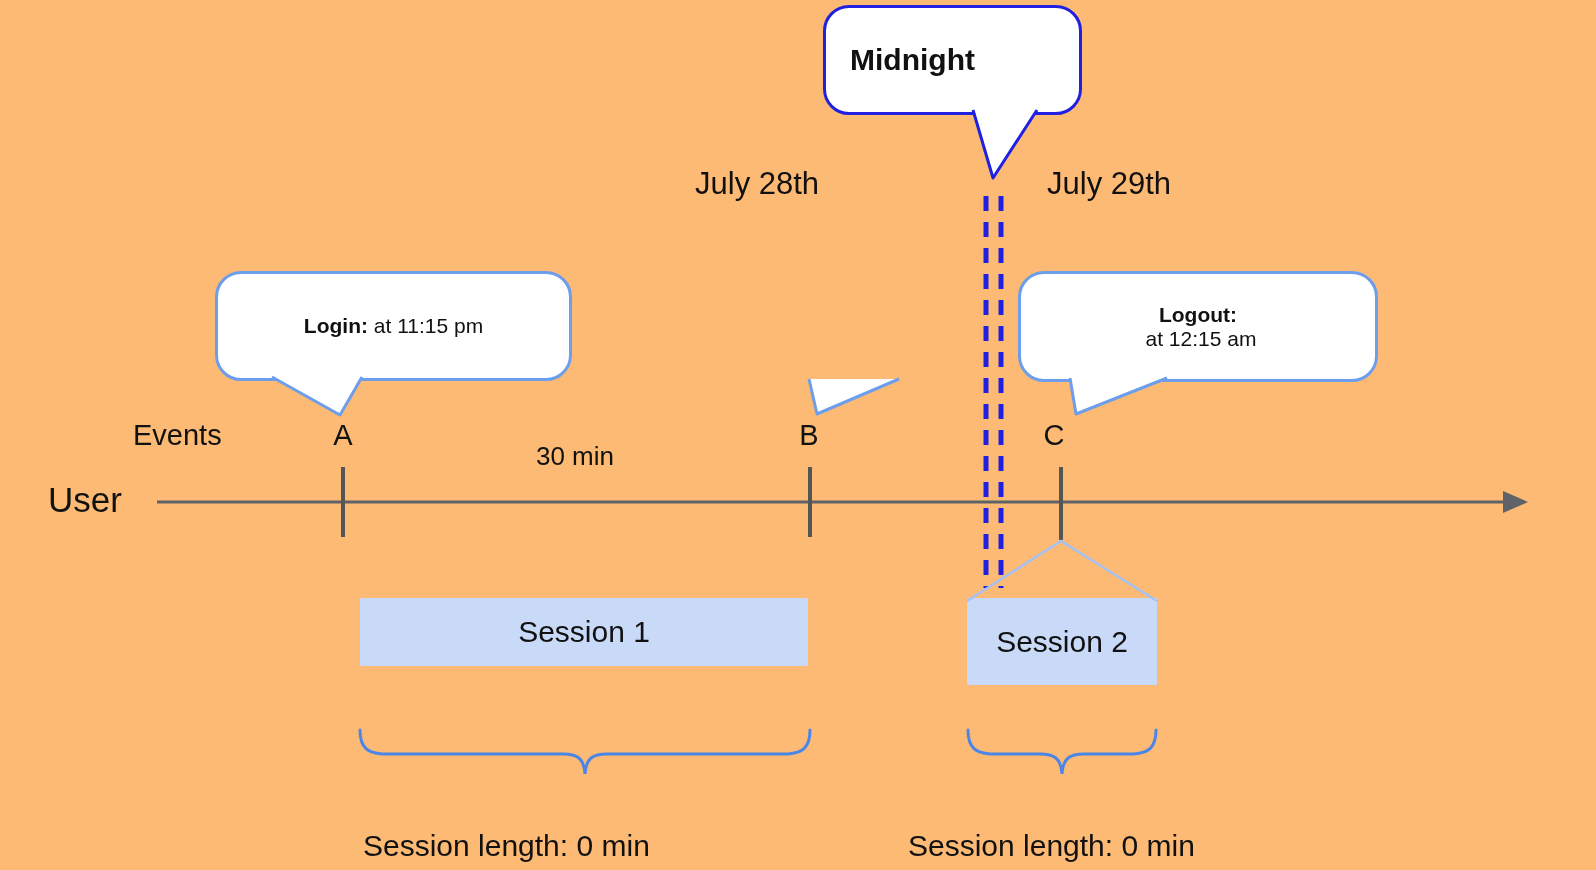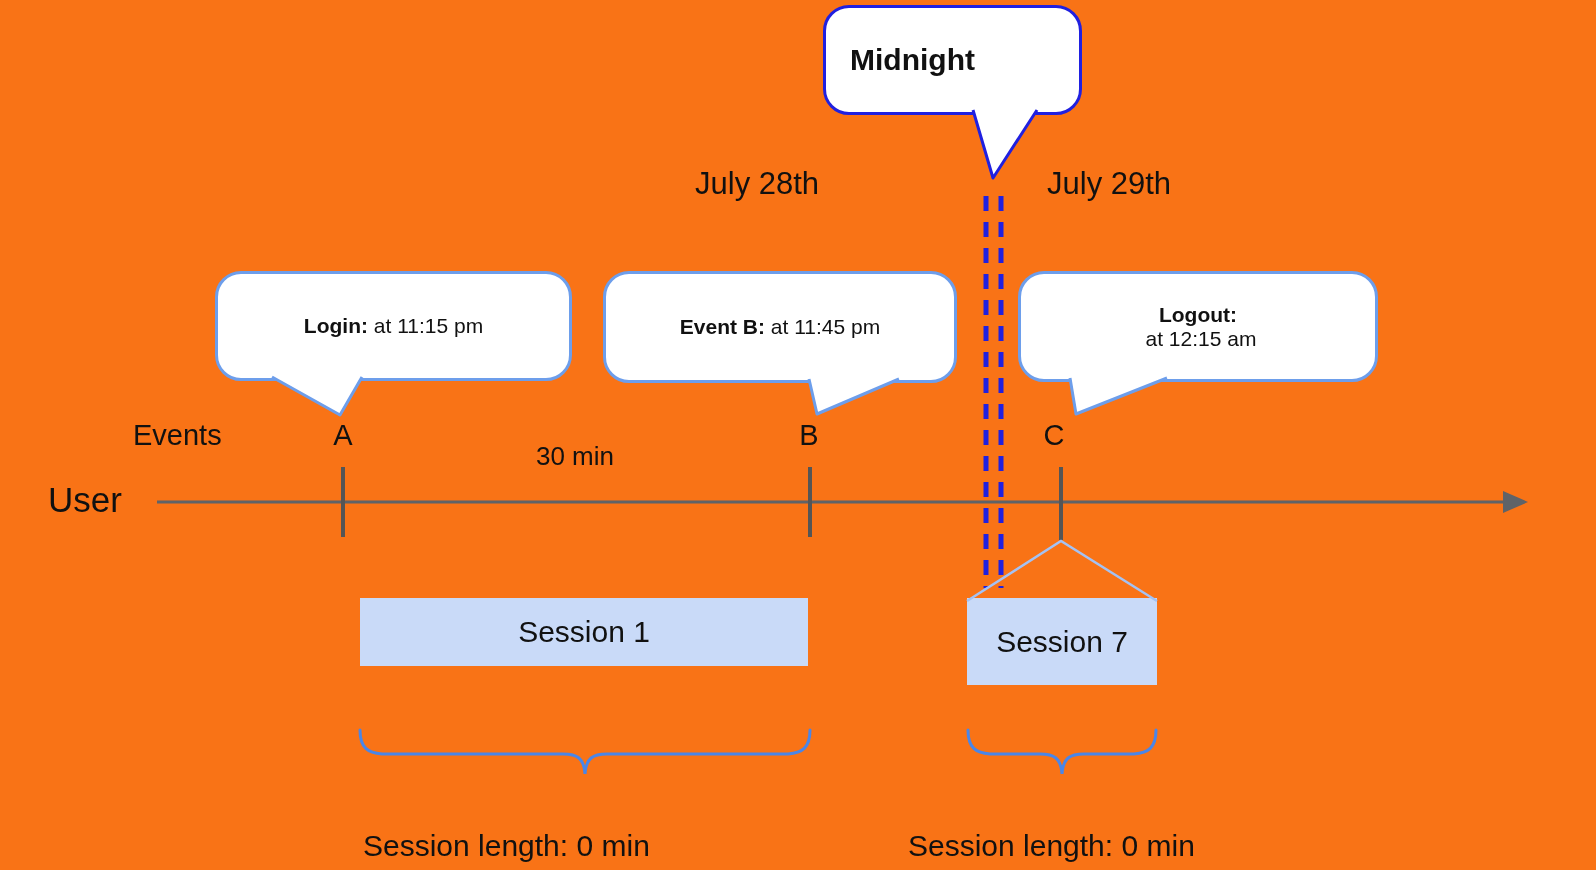--- a/index.html
+++ b/index.html
@@ -1,17 +1,17 @@
 <!DOCTYPE html>
 <html><head>
 <meta charset="utf-8">
 <style>
   html,body{margin:0;padding:0;background:#fff;}
   #canvas{
-    position:relative;width:1596px;height:870px;background:#f97316;
+    position:relative;width:1596px;height:870px;background:#fdba74;
     font-family:"Liberation Sans", sans-serif;color:#111;overflow:hidden;
   }
   .bubble{
     position:absolute;background:#fff;border:3px solid #6d9eeb;border-radius:26px;
     display:flex;align-items:center;justify-content:center;
     font-size:21px;color:#111;box-sizing:border-box;z-index:3;
   }
   .bubble .title{font-weight:bold;}
   .bubble .detail{margin-left:0.28em;}
   .bubble-midnight{
@@ -39,43 +39,39 @@
     <span>Midnight</span>
   </div>
 
   <div class="label date-label" style="left:695px;top:166px;">July 28th</div>
   <div class="label date-label" style="left:1047px;top:166px;">July 29th</div>
 
   <div class="bubble" style="left:215px;top:271px;width:357px;height:110px;">
     <span class="title">Login:</span>
     <span class="detail">at 11:15 pm</span>
   </div>
-  <div class="bubble" style="left:603px;top:271px;width:354px;height:112px;">
-    <span class="title">Event B:</span>
-    <span class="detail">at 11:45 pm</span>
-  </div>
   <div class="bubble" style="left:1018px;top:271px;width:360px;height:111px;flex-direction:column;">
     <span class="title">Logout:</span>
     <span class="detail">at 12:15 am</span>
   </div>
 
   <div class="label" style="left:133px;top:419px;">Events</div>
   <div class="label marker" style="left:343px;top:419px;">A</div>
   <div class="label marker" style="left:809px;top:419px;">B</div>
   <div class="label marker" style="left:1054px;top:419px;">C</div>
 
   <div class="label interval-label marker" style="left:575px;top:441px;">30 min</div>
 
   <div class="label user-label" style="left:48px;top:480px;">User</div>
 
   <div class="session-box" style="left:360px;top:598px;width:448px;height:68px;">
     <span>Session 1</span>
   </div>
   <div class="session-box" style="left:967px;top:598px;width:190px;height:87px;">
-    <span>Session 7</span>
+    <span>Session 2</span>
   </div>
 
   <div class="label length-label" style="left:363px;top:797px;">Session length: 0 min</div>
   <div class="label length-label" style="left:908px;top:797px;">Session length: 0 min</div>
 
   <svg id="overlay" width="1596" height="870" viewBox="0 0 1596 870">
 
     <line x1="157" y1="502" x2="1503" y2="502" stroke="#5f6368" stroke-width="3"></line>
     <polygon points="1503,491 1528,502 1503,513" fill="#5f6368"></polygon>
 

